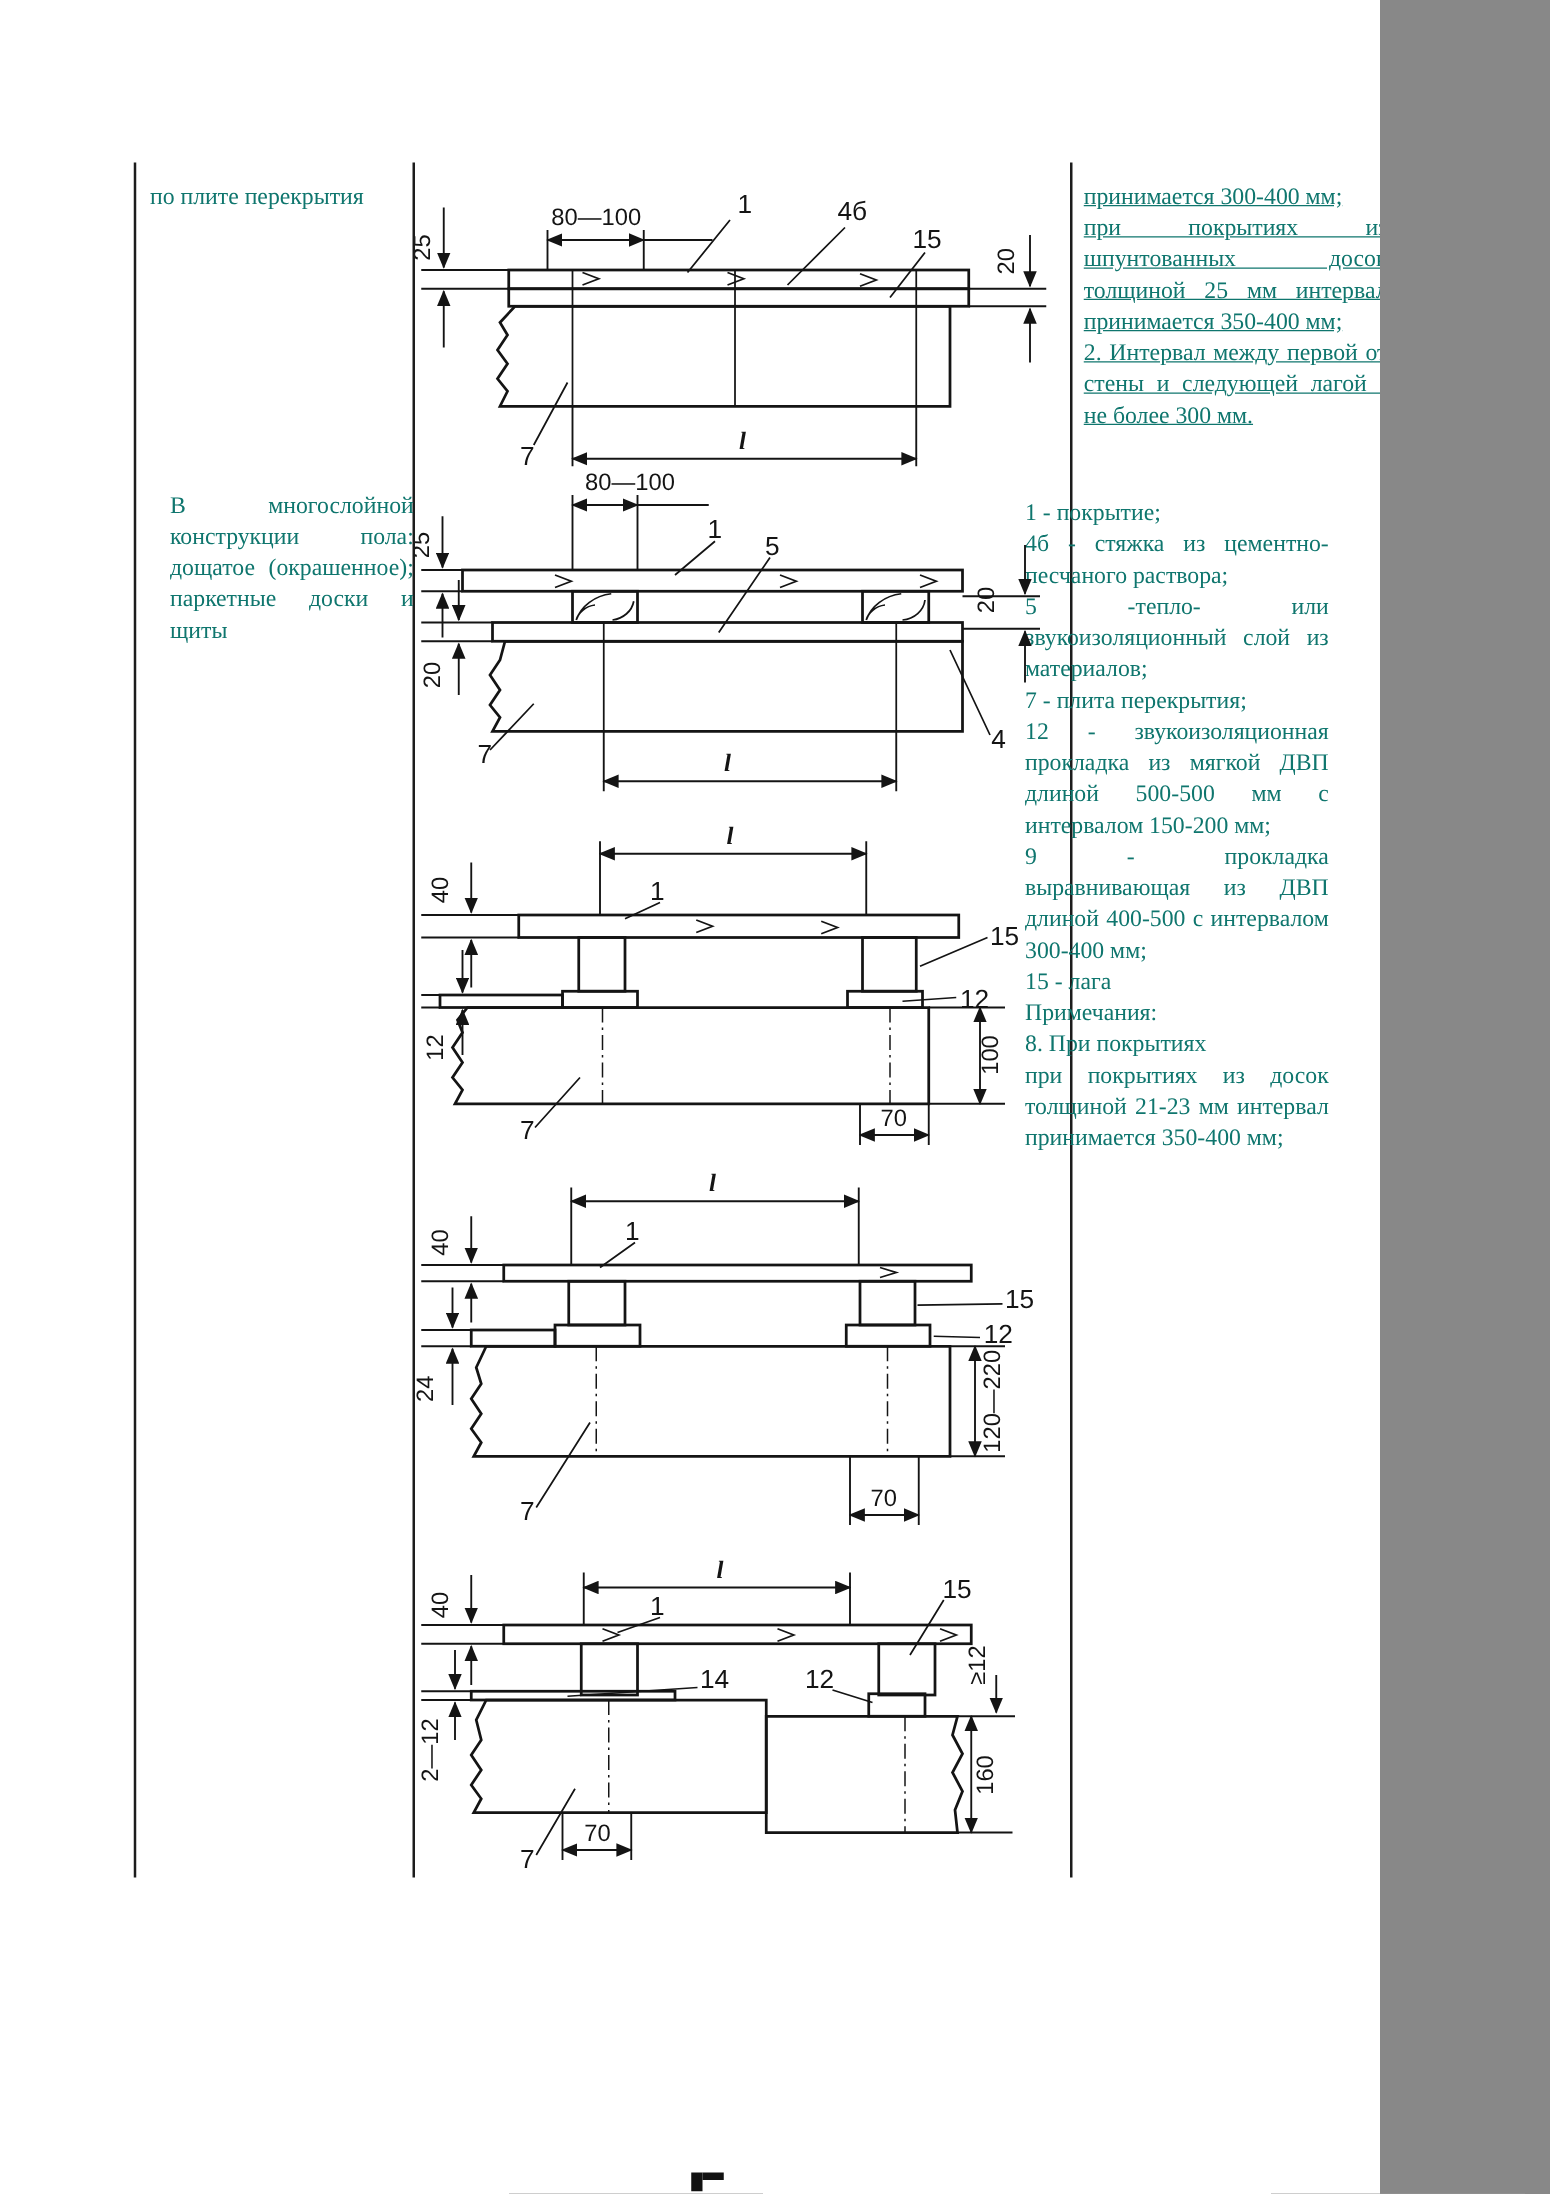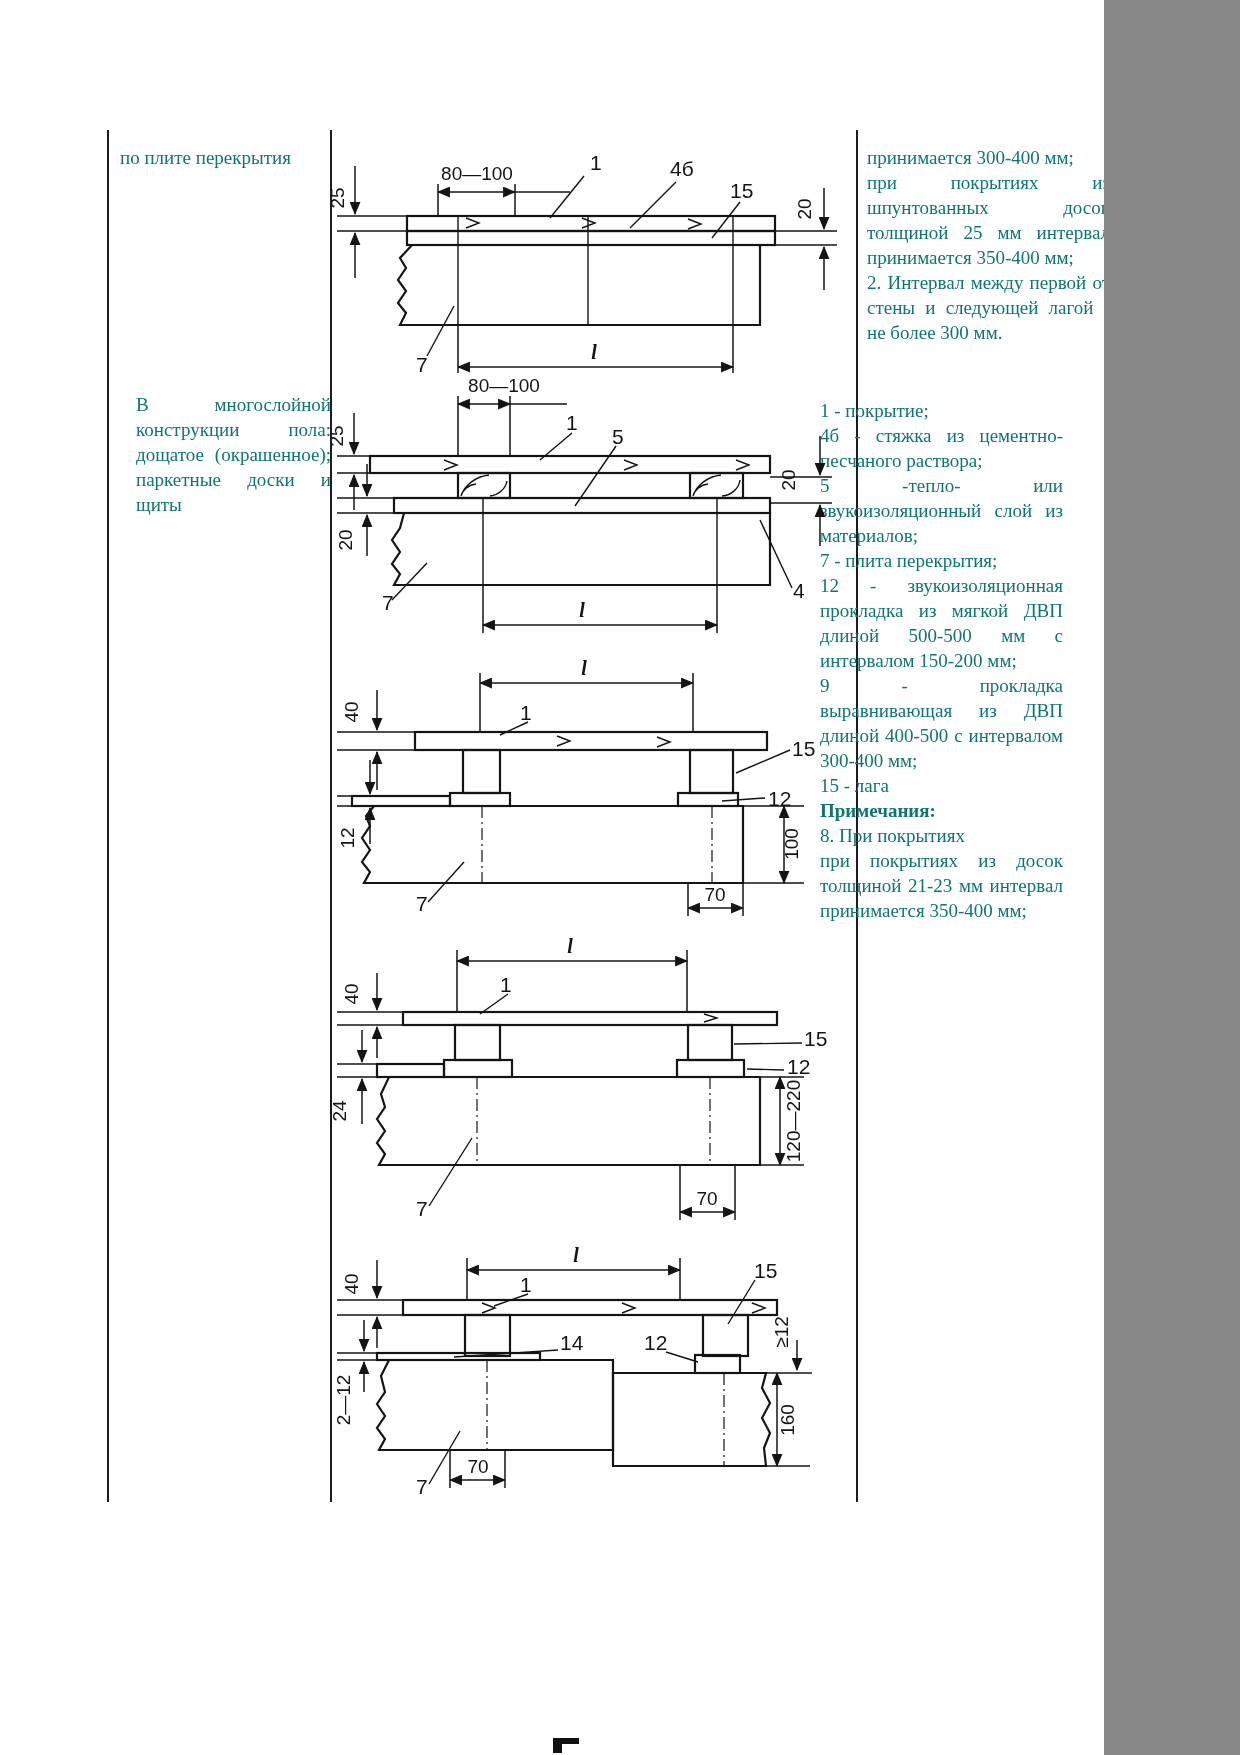--- a/index.html
+++ b/index.html
@@ -1,21 +1,21 @@
 <!DOCTYPE html>
 <html><head>
 <meta charset="utf-8">
 <style>
   html,body{margin:0;padding:0;background:#888;}
   .page{position:relative;width:1104px;height:1755px;background:#ffffff;overflow:hidden;
         font-family:"Liberation Serif",serif;color:#0f766e;}
   .vline{position:absolute;width:2px;background:#1c1c1c;top:130px;height:1372px;}
   .cellText{position:absolute;font-size:19px;line-height:25px;text-align:justify;}
   .cellText p{margin:0;}
-  .bold{font-weight:bold;}
+  .bold{font-weight:normal;}
   
   .s2{stroke:#141414;stroke-width:2.2;fill:none;stroke-linecap:square;}
   .s1{stroke:#141414;stroke-width:1.4;fill:none;}
   .d{stroke:#141414;stroke-width:1.5;fill:none;}
   .cl{stroke:#141414;stroke-width:1.2;fill:none;stroke-dasharray:12 4 2 4;}
   .dt{font:19px "Liberation Sans",sans-serif;fill:#141414;}
   .lt{font:21px "Liberation Sans",sans-serif;fill:#141414;}
   .it{font:italic 700 20px "Liberation Serif",serif;fill:#141414;}
   .mark{position:absolute;background:#111;}
 </style>
@@ -29,21 +29,21 @@
   <div class="vline" style="left:856px;"></div>
   <div class="vline" style="left:1132px;"></div>
 
   <div class="cellText" style="left:120px;top:145px;width:195px;">
     <p>по плите перекрытия</p>
   </div>
   <div class="cellText" style="left:136px;top:392px;width:195px;">
     <p>В многослойной конструкции пола: дощатое (окрашенное); паркетные доски и щиты</p>
   </div>
 
-  <div class="cellText" style="left:867px;top:145px;width:243px;">
+  <div class="cellText" style="left:867px;top:145px;width:243px;text-decoration:underline;">
     <p>принимается 300-400 мм;</p>
     <p>при покрытиях из шпунтованных досок толщиной 25 мм интервал принимается 350-400 мм;</p>
     <p>2. Интервал между первой от стены и следующей лагой - не более 300 мм.</p>
   </div>
   <div class="cellText" style="left:820px;top:398px;width:243px;">
     <p>1 - покрытие;</p>
     <p>4б - стяжка из цементно-песчаного раствора;</p>
     <p>5 -тепло- или звукоизоляционный слой из материалов;</p>
     <p>7 - плита перекрытия;</p>
     <p>12 - звукоизоляционная прокладка из мягкой ДВП длиной 500-500 мм с интервалом 150-200 мм;</p>

